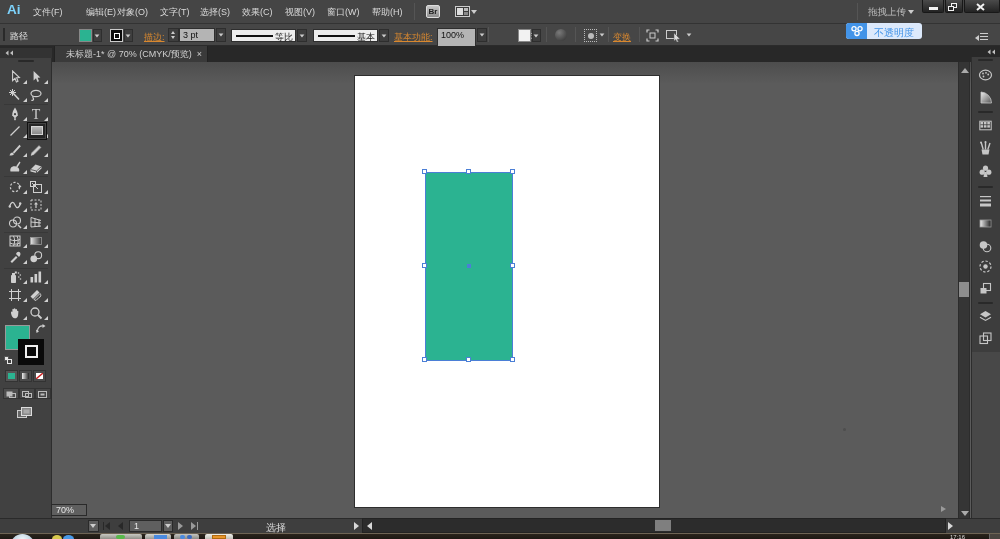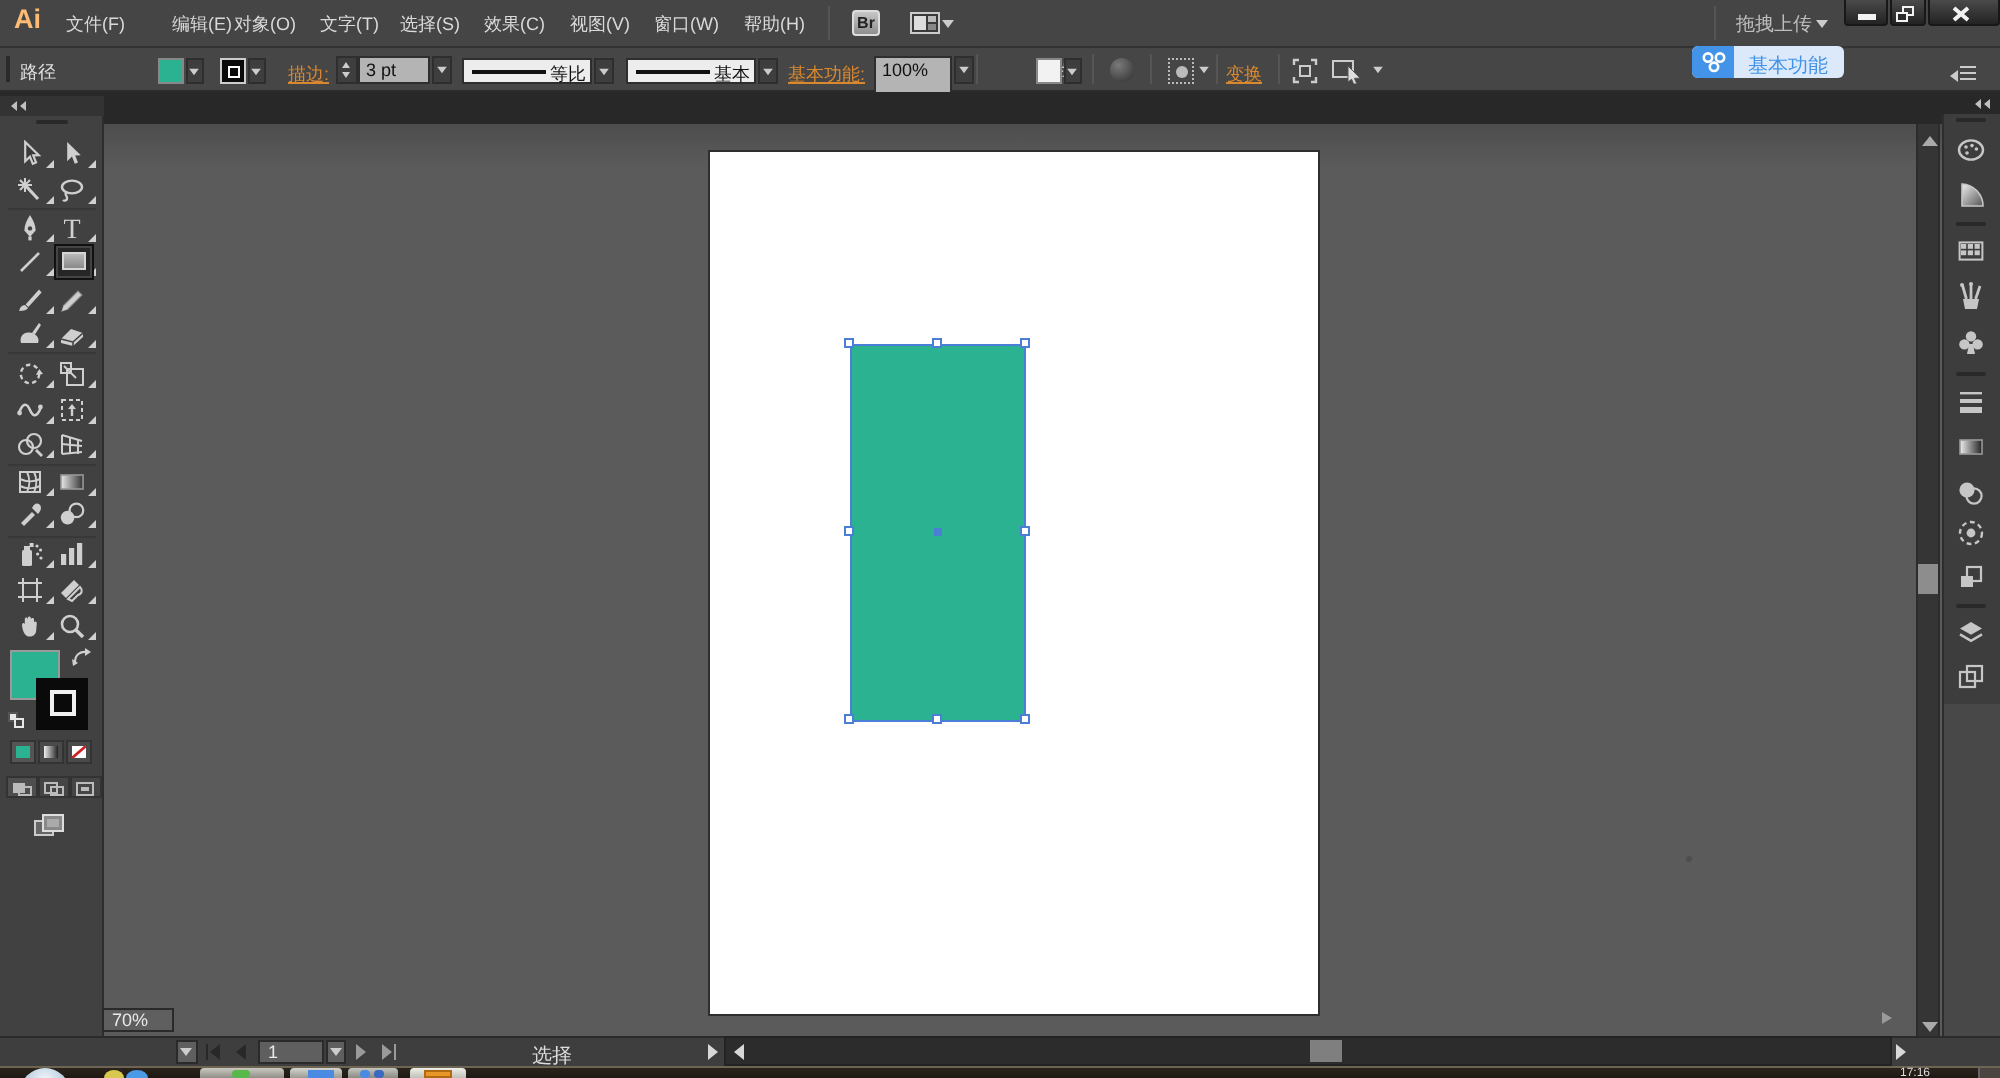--- a/index.html
+++ b/index.html
@@ -1,21 +1,21 @@
 <!DOCTYPE html>
 <html><head><meta charset="utf-8">
 <style>
 *{margin:0;padding:0;box-sizing:border-box}
 html,body{width:1000px;height:539px;overflow:hidden;background:#5b5b5b;font-family:"Liberation Sans",sans-serif}
 .abs{position:absolute}
 #stage{position:relative;width:1000px;height:539px}
 
 #menubar{left:0;top:0;width:1000px;height:24px;background:#454545;border-bottom:1px solid #333}
 .menuitem{position:absolute;top:6px;font-size:9px;color:#d9d9d9;white-space:nowrap}
-#ailogo{left:7px;top:2px;font-size:13.5px;font-weight:bold;color:#fdba74;letter-spacing:0px}
+#ailogo{left:7px;top:2px;font-size:13.5px;font-weight:bold;color:#7dd3fc;letter-spacing:0px}
 .vsep{position:absolute;width:1px;background:#373737;border-right:1px solid #555}
 
 .winbtn{position:absolute;top:0;height:13px;background:linear-gradient(#4a4a4a,#232323);border:1px solid #181818;border-top:none;color:#eee}
 
 #controlbar{left:0;top:24px;width:1000px;height:22px;background:#464646;border-bottom:1px solid #2b2b2b}
 .olabel{position:absolute;font-size:9px;color:#d9882f;text-decoration:underline;white-space:nowrap}
 .wlabel{position:absolute;font-size:9px;color:#e2e2e2;white-space:nowrap}
 .field{position:absolute;background:#b4b4b4;border:1px solid #2e2e2e;color:#111;font-size:9px;line-height:12px;padding-left:3px}
 .dd{position:absolute;background:#3e3e3e;border:1px solid #2e2e2e}
 .ldd{position:absolute;background:#ededed;border:1px solid #2e2e2e}
@@ -143,30 +143,31 @@
     </svg>
 <div class="dda" style="left:686px;top:33px;transform:scale(0.8)"></div>
 
 <div class="abs" style="left:846px;top:23px;width:76px;height:16px;border-radius:3px;background:#dce9fb;overflow:hidden">
   <div class="abs" style="left:0;top:0;width:21px;height:16px;background:#4394e8"></div>
   <svg class="abs" style="left:3.5px;top:2px" width="14" height="12" viewBox="0 0 14 12">
         <circle cx="4" cy="3.8" r="2.1" fill="none" stroke="#fff" stroke-width="1.3"></circle>
         <circle cx="10" cy="3.8" r="2.1" fill="none" stroke="#fff" stroke-width="1.3"></circle>
         <circle cx="7" cy="8.4" r="2.1" fill="none" stroke="#fff" stroke-width="1.3"></circle>
       </svg>
-  <div class="abs" style="left:28px;top:3px;font-size:10px;color:#4394e8">基本功能</div>
+  <div class="abs" style="left:28px;top:3px;font-size:10px;color:#4394e8">不透明度</div>
 </div>
 <div class="abs" style="left:975px;top:33px;width:13px;height:8px">
   <div class="abs" style="left:5px;top:0;width:8px;height:1px;background:#ccc"></div>
   <div class="abs" style="left:5px;top:3px;width:8px;height:1px;background:#ccc"></div>
   <div class="abs" style="left:5px;top:6px;width:8px;height:1px;background:#ccc"></div>
   <div class="tri" style="left:0;top:2px;border-top:3px solid transparent;border-bottom:3px solid transparent;border-right:4px solid #ccc"></div>
 </div>
 
 <div class="abs" id="tabbar"></div>
+<div class="abs" id="doctab">未标题-1* @ 70% (CMYK/预览)&nbsp;&nbsp;×</div>
 
 <div class="abs" id="docarea"></div>
 <div class="abs" id="artboard"></div>
 <div class="abs" id="rect"></div>
 
 <div class="handle" style="left:422px;top:169px"></div>
 <div class="handle" style="left:466px;top:169px"></div>
 <div class="handle" style="left:510px;top:169px"></div>
 <div class="handle" style="left:422px;top:263px"></div>
 <div class="handle" style="left:510px;top:263px"></div>

